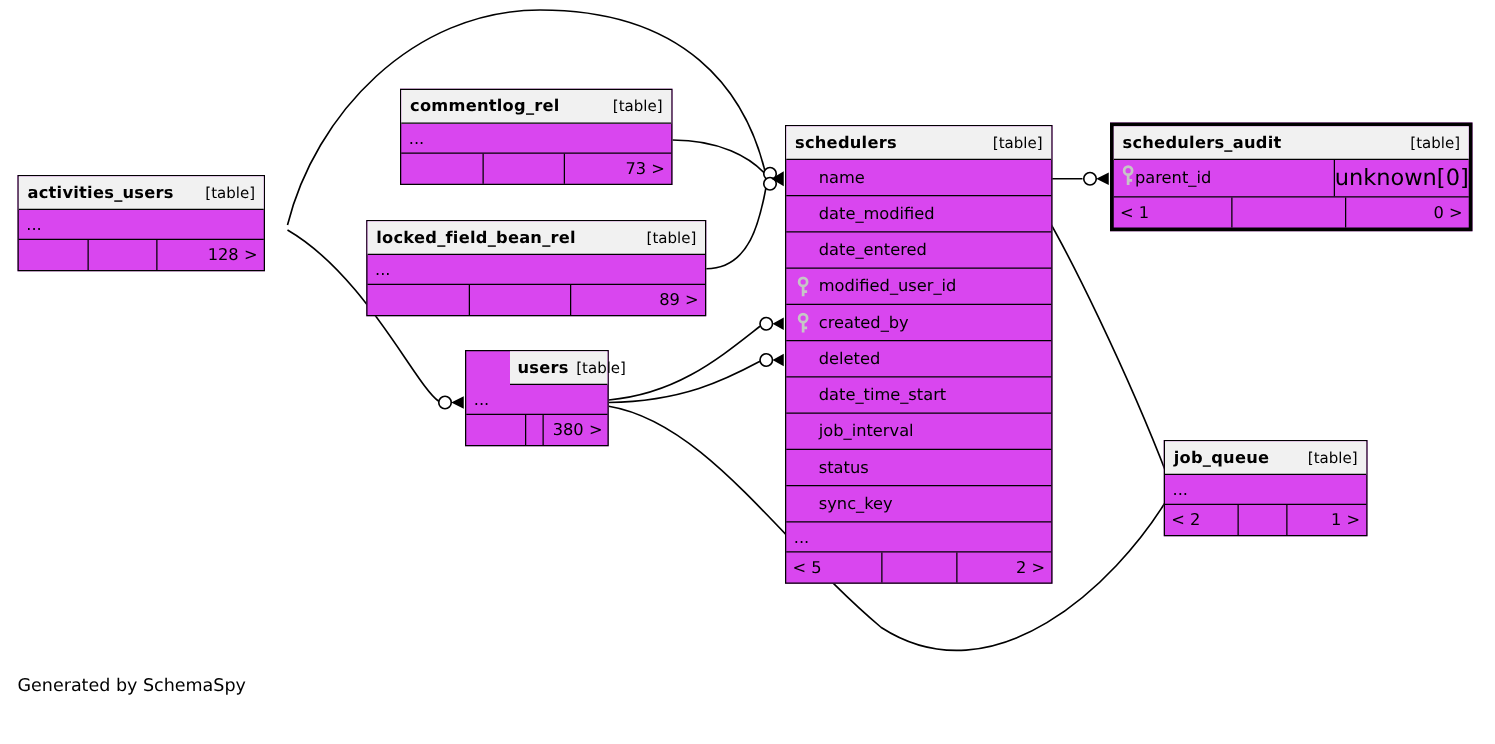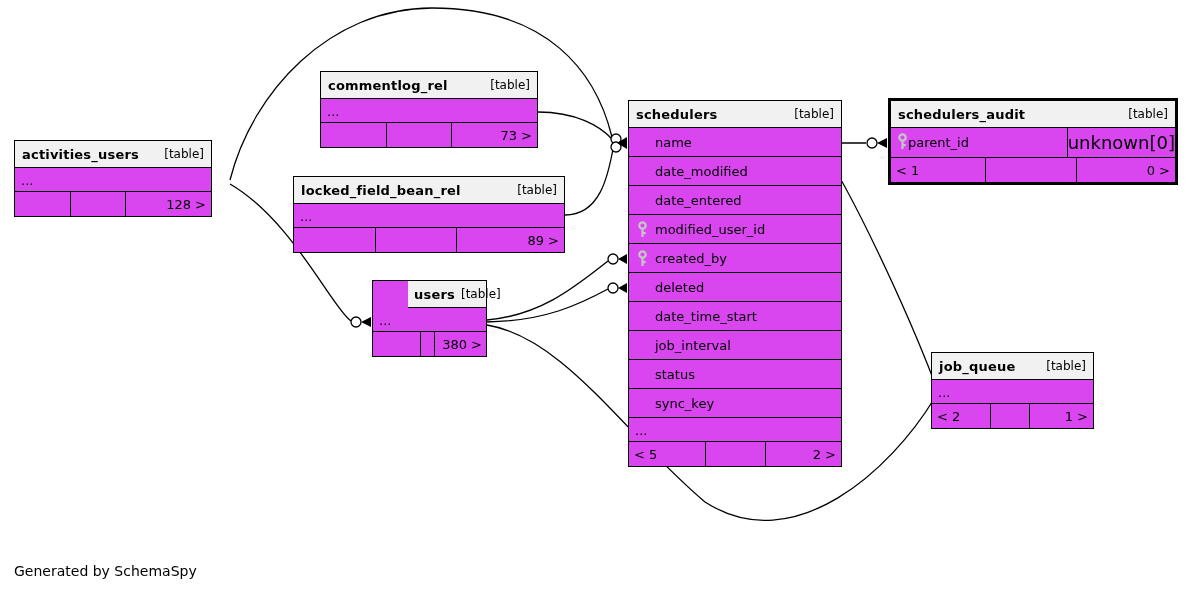--- a/index.html
+++ b/index.html
@@ -30,21 +30,21 @@
   .row .indent{width:20px;flex:0 0 auto;}
   .ellipsis-row{height:24px;display:flex;align-items:flex-end;
     border-bottom:1px solid #000;padding:0 6px 3px 6px;font-size:13px;box-sizing:border-box;}
   .footer-row{display:flex;height:24px;box-sizing:border-box;font-size:13px;}
   .fcell{box-sizing:border-box;display:flex;align-items:center;padding:0 5px;overflow:hidden;}
   .fcell + .fcell{border-left:1px solid #000;}
   .fcell.right{justify-content:flex-end;}
   .split-row{display:flex;height:30px;box-sizing:border-box;border-bottom:1px solid #000;font-size:13px;}
   .split-left{display:flex;align-items:center;padding:0 6px;box-sizing:border-box;}
   .split-right{display:flex;align-items:center;justify-content:center;border-left:1px solid #000;box-sizing:border-box;font-size:18px;}
-  #generated{position:absolute;left:14px;top:563px;font-size:14px;z-index:2;}
+  #generated{position:absolute;left:14px;top:541px;font-size:14px;z-index:2;}
 </style>
 </head>
 <body>
 
 <div id="canvas">
 
   <svg class="edges" width="1196" height="595" viewBox="0 0 1196 595">
     <g fill="none" stroke="#000" stroke-width="1.3">
       <path d="M 230 180 C 252 92, 330 8, 432 8 C 548 8, 596 72, 612 137"></path>
       <path d="M 538 112 C 576 112, 600 126, 612 139"></path>

